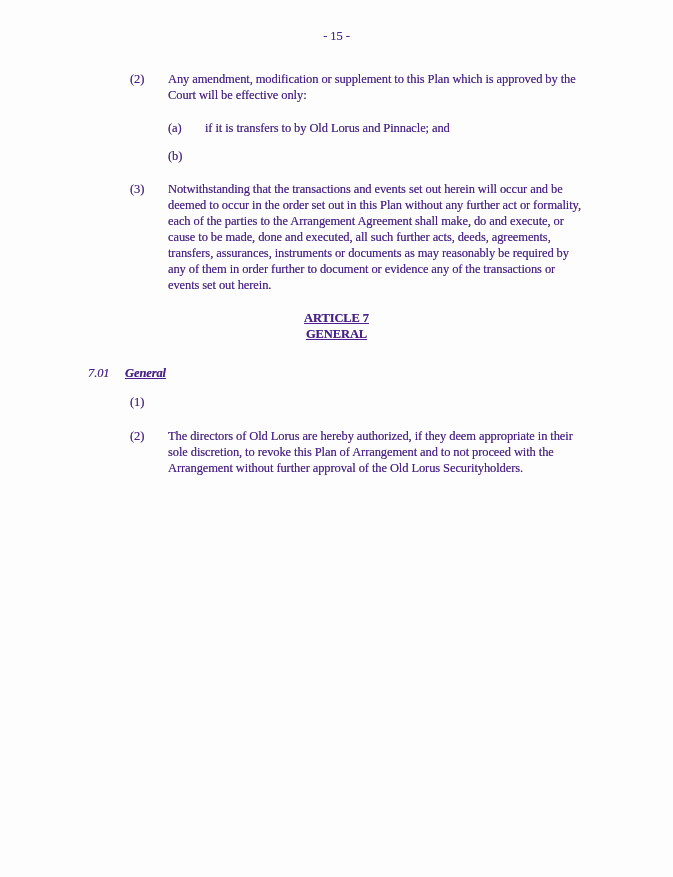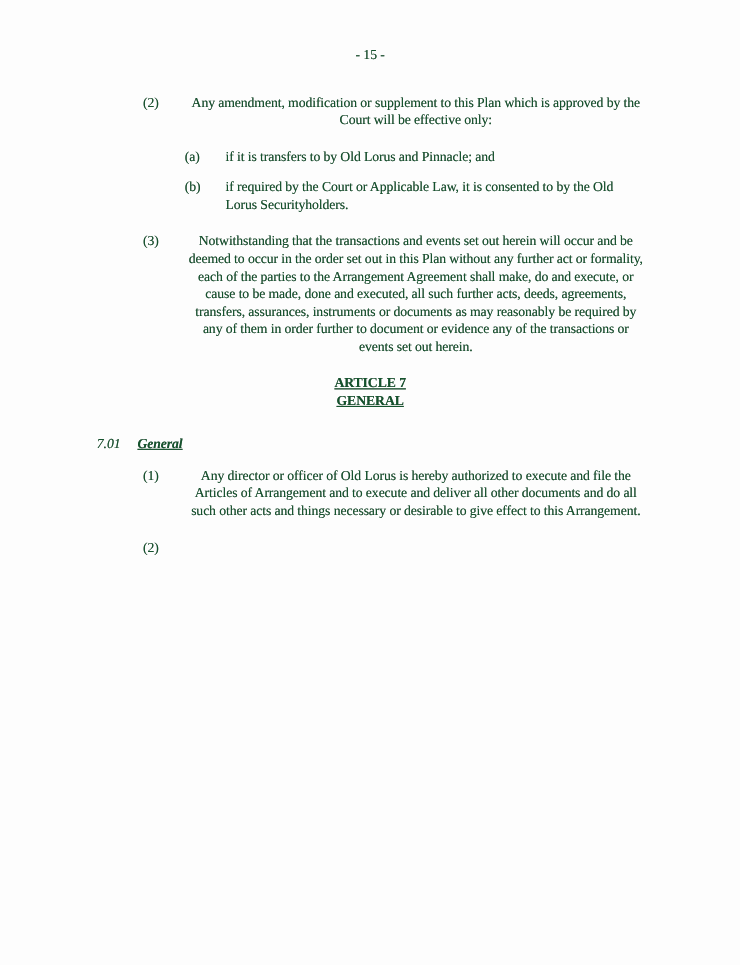--- a/index.html
+++ b/index.html
@@ -6,38 +6,38 @@
   html, body { width: 673px; height: 877px; }
   body {
     background: #ffffff;
     font-family: "Liberation Serif", "DejaVu Serif", serif;
   }
   .page {
     position: relative;
     width: 673px;
     height: 877px;
     background: #fdfdfd;
-    color: #14532d;
+    color: #4c1d95;
     font-size: 12.5px;
     line-height: 16px;
     letter-spacing: -0.1px;
-    padding-top: 42px;
+    padding-top: 28px;
     overflow: hidden;
     text-shadow: 0 0 0.4px rgba(20,20,20,0.55);
   }
   .page-number {
     text-align: center;
     margin-bottom: 27px;
   }
   .row { display: flex; align-items: flex-start; }
   .row .num { flex: 0 0 38px; }
   .row .text { width: 420px; text-align: left; }
 
   .main-item { margin-left: 130px; margin-bottom: 17px; }
-  .main-item .text { width: 420px; text-align: center; }
+  .main-item .text { width: 420px; }
 
   .sub-item { margin-left: 168px; margin-bottom: 12px; }
   .sub-item .num { flex: 0 0 37px; }
   .sub-item .text { width: 382px; }
 
   .sub-group { margin-bottom: 17px; }
   .sub-group .sub-item:last-child { margin-bottom: 0; }
 
   .article-heading {
     text-align: center;
@@ -72,21 +72,20 @@
     <div class="text">Any amendment, modification or supplement to this Plan which is approved by the Court will be effective only:</div>
   </div>
 
   <div class="sub-group">
     <div class="row sub-item">
       <span class="num">(a)</span>
       <div class="text">if it is transfers to by Old Lorus and Pinnacle; and</div>
     </div>
     <div class="row sub-item">
       <span class="num">(b)</span>
-      <div class="text">if required by the Court or Applicable Law, it is consented to by the Old Lorus Securityholders.</div>
     </div>
   </div>
 
   <div class="row main-item">
     <span class="num">(3)</span>
     <div class="text">Notwithstanding that the transactions and events set out herein will occur and be deemed to occur in the order set out in this Plan without any further act or formality, each of the parties to the Arrangement Agreement shall make, do and execute, or cause to be made, done and executed, all such further acts, deeds, agreements, transfers, assurances, instruments or documents as may reasonably be required by any of them in order further to document or evidence any of the transactions or events set out herein.</div>
   </div>
 
   <div class="article-heading">
     <span class="hline"><span>ARTICLE 7</span></span>
@@ -94,20 +93,20 @@
   </div>
 
   <div class="row section-row">
     <span class="num">7.01</span>
     <div class="text title">General</div>
   </div>
 
   <div class="article-items">
     <div class="row main-item">
       <span class="num">(1)</span>
-      <div class="text">Any director or officer of Old Lorus is hereby authorized to execute and file the Articles of Arrangement and to execute and deliver all other documents and do all such other acts and things necessary or desirable to give effect to this Arrangement.</div>
     </div>
     <div class="row main-item">
       <span class="num">(2)</span>
+      <div class="text">The directors of Old Lorus are hereby authorized, if they deem appropriate in their sole discretion, to revoke this Plan of Arrangement and to not proceed with the Arrangement without further approval of the Old Lorus Securityholders.</div>
     </div>
   </div>
 
 </div>
 
 </body></html>

